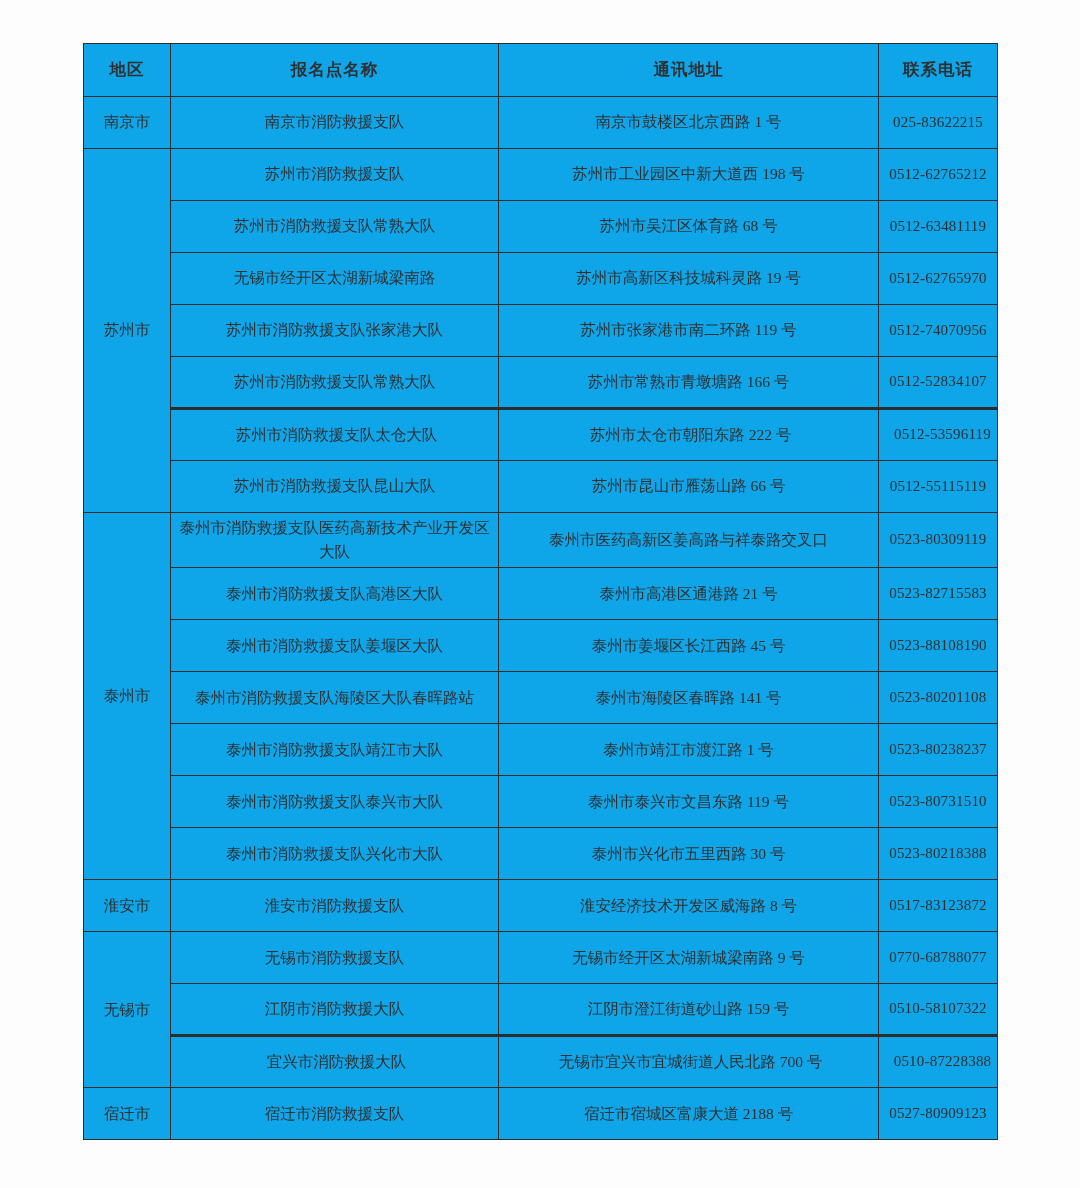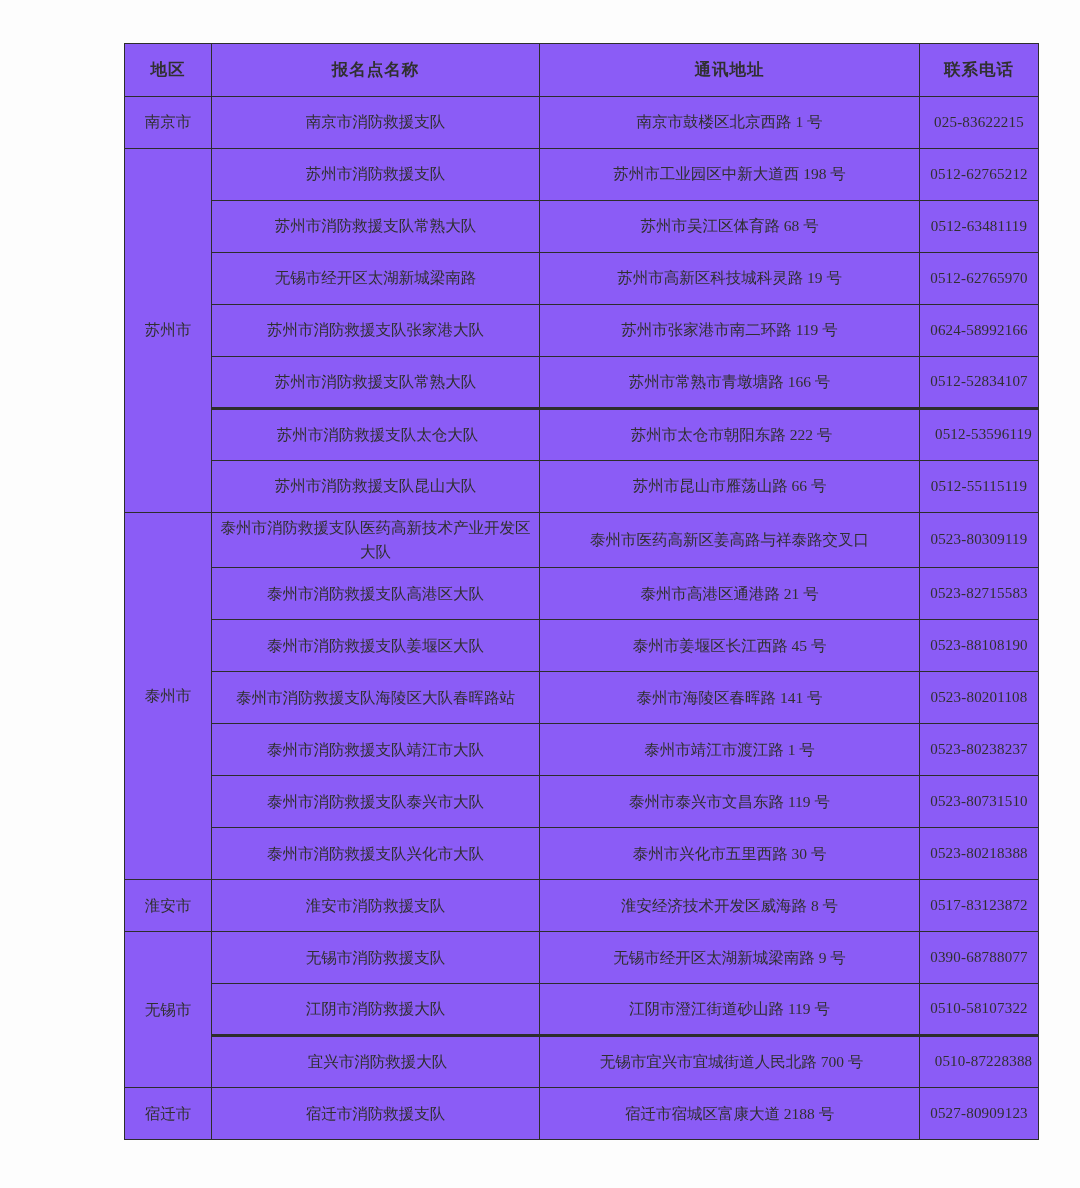--- a/index.html
+++ b/index.html
@@ -17,22 +17,21 @@
     height: 1188px;
     overflow: hidden;
   }
   table.reg-table {
     position: absolute;
     left: 83px;
     top: 43px;
     width: 914px;
     border-collapse: collapse;
     table-layout: fixed;
-    background: #8b5cf6;
-    margin-left: 41px;
+    background: #0ea5e9;
   }
   col.c-region { width: 87px; }
   col.c-name   { width: 328px; }
   col.c-addr   { width: 380px; }
   col.c-phone  { width: 119px; }
 
   .reg-table th,
   .reg-table td {
     border: 1.6px solid #2d2d2d;
     text-align: center;
@@ -99,21 +98,21 @@
           <td class="phone">0512-63481119</td>
         </tr>
         <tr>
           <td>无锡市经开区太湖新城梁南路</td>
           <td>苏州市高新区科技城科灵路 19 号</td>
           <td class="phone">0512-62765970</td>
         </tr>
         <tr>
           <td>苏州市消防救援支队张家港大队</td>
           <td>苏州市张家港市南二环路 119 号</td>
-          <td class="phone">0624-58992166</td>
+          <td class="phone">0512-74070956</td>
         </tr>
         <tr>
           <td>苏州市消防救援支队常熟大队</td>
           <td>苏州市常熟市青墩塘路 166 号</td>
           <td class="phone">0512-52834107</td>
         </tr>
         <tr class="thick-top">
           <td>苏州市消防救援支队太仓大队</td>
           <td>苏州市太仓市朝阳东路 222 号</td>
           <td class="phone">0512-53596119</td>
@@ -162,25 +161,25 @@
         <tr>
           <td rowspan="1">淮安市</td>
           <td>淮安市消防救援支队</td>
           <td>淮安经济技术开发区威海路 8 号</td>
           <td class="phone">0517-83123872</td>
         </tr>
         <tr>
           <td rowspan="3">无锡市</td>
           <td>无锡市消防救援支队</td>
           <td>无锡市经开区太湖新城梁南路 9 号</td>
-          <td class="phone">0390-68788077</td>
+          <td class="phone">0770-68788077</td>
         </tr>
         <tr>
           <td>江阴市消防救援大队</td>
-          <td>江阴市澄江街道砂山路 119 号</td>
+          <td>江阴市澄江街道砂山路 159 号</td>
           <td class="phone">0510-58107322</td>
         </tr>
         <tr class="thick-top">
           <td>宜兴市消防救援大队</td>
           <td>无锡市宜兴市宜城街道人民北路 700 号</td>
           <td class="phone">0510-87228388</td>
         </tr>
         <tr>
           <td rowspan="1">宿迁市</td>
           <td>宿迁市消防救援支队</td>

